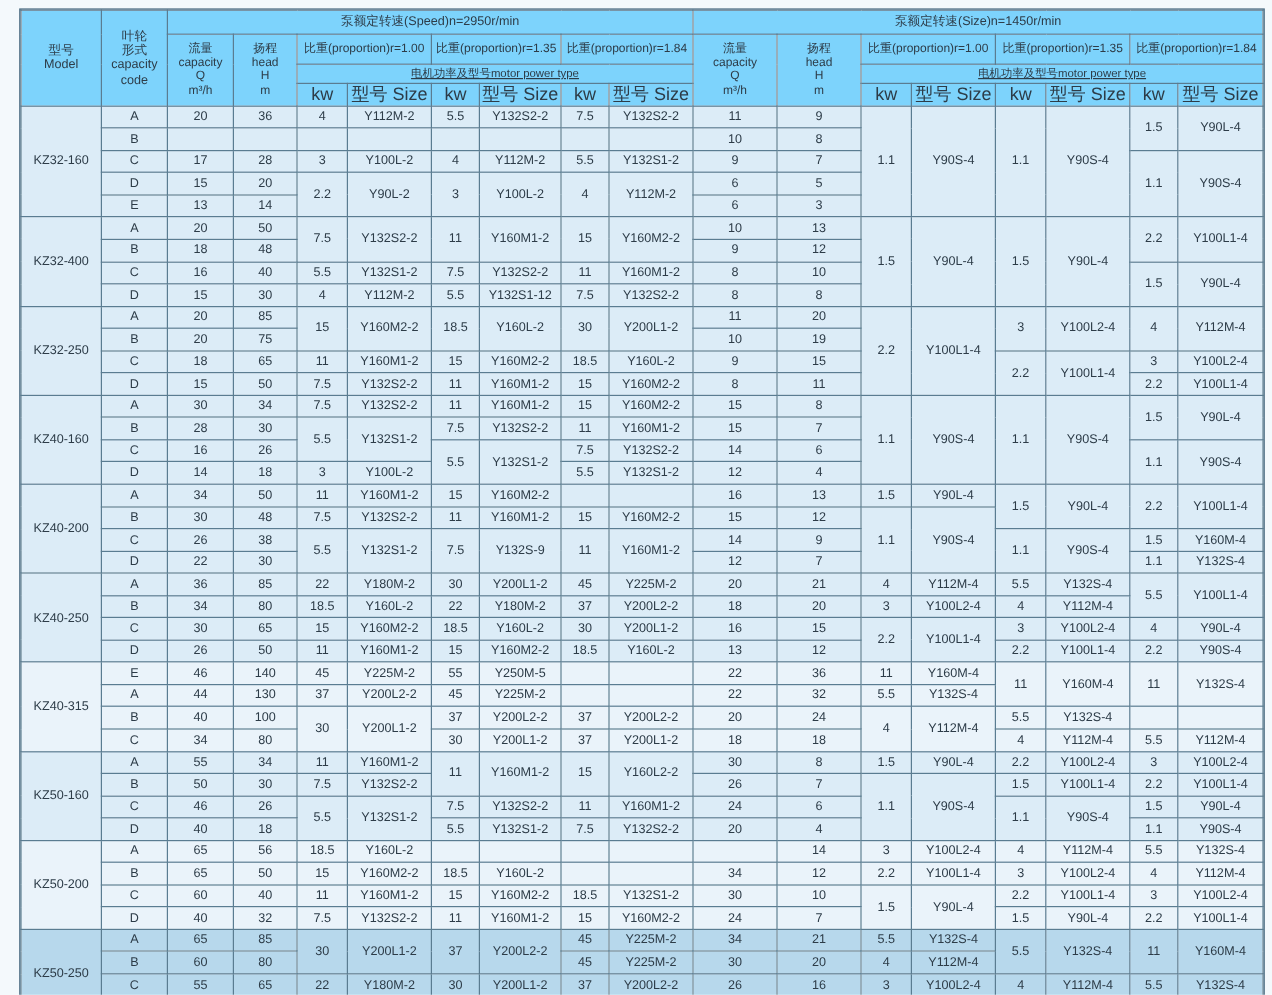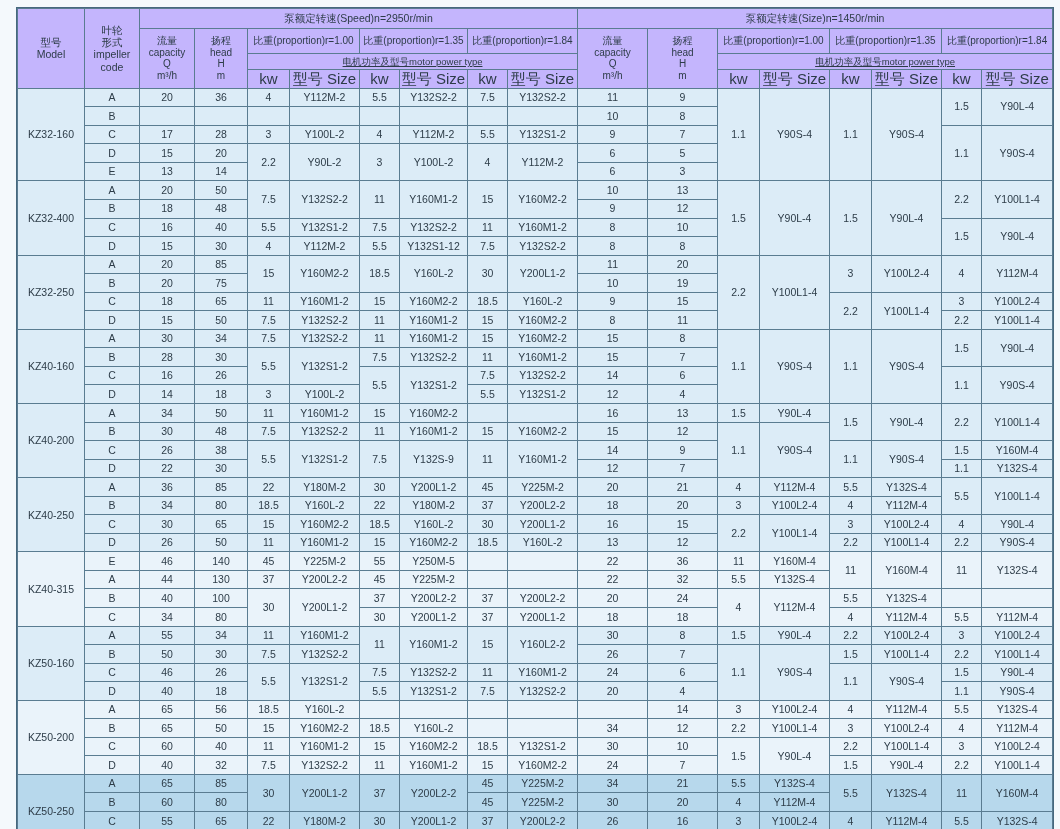--- a/index.html
+++ b/index.html
@@ -1,20 +1,20 @@
 <!DOCTYPE html>
 <html><head>
 <meta charset="utf-8">
 <style>
   html,body{margin:0;padding:0;width:1060px;height:829px;overflow:hidden;background:#f7fbfd;}
   .page{position:relative;width:1060px;height:829px;background:#f4f9fc;}
   table{border-collapse:collapse;table-layout:fixed;position:absolute;left:17px;top:8px;width:1035px;}
   th,td{border:1px solid #5a7c91;font-family:"Liberation Sans","DejaVu Sans",sans-serif;
         color:#2d3c48;text-align:center;vertical-align:middle;padding:0 1px;overflow:hidden;}
-  thead th{background:#c4b5fd;font-weight:normal;white-space:pre-line;line-height:1.18;font-size:10px;}
+  thead th{background:#7dd3fc;font-weight:normal;white-space:pre-line;line-height:1.18;font-size:10px;}
   thead tr.speed-row th{font-size:10.5px;}
   thead tr.kwsize-row th{font-size:15px;height:16px;}
   thead tr.motor-row th{font-size:9.5px;height:15px;text-decoration:underline;}
   thead tr.prop-row th{height:24px;}
   thead tr.speed-row th.span-head{height:19px;}
   tbody td{font-size:10.5px;height:17.55px;background:#dcecf7;line-height:1;}
   tbody tr.t1 td{background:#eaf3fa;}
   tbody tr.t2 td{background:#b7d8ec;}
   table{outline:1px solid #46687e;}
 </style>
@@ -42,21 +42,21 @@
         <col style="width:70px">
       <col style="width:40px">
         <col style="width:71px">
     </colgroup>
     <thead>
       <tr class="speed-row">
         <th rowspan="4">型号
 Model</th>
         <th rowspan="4">叶轮
 形式
-impeller
+capacity
 code</th>
         <th colspan="8" class="span-head">泵额定转速(Speed)n=2950r/min</th>
         <th colspan="8" class="span-head">泵额定转速(Size)n=1450r/min</th>
       </tr>
       <tr class="prop-row">
         <th rowspan="3">流量
 capacity
 Q
 m³/h</th>
         <th rowspan="3">扬程

